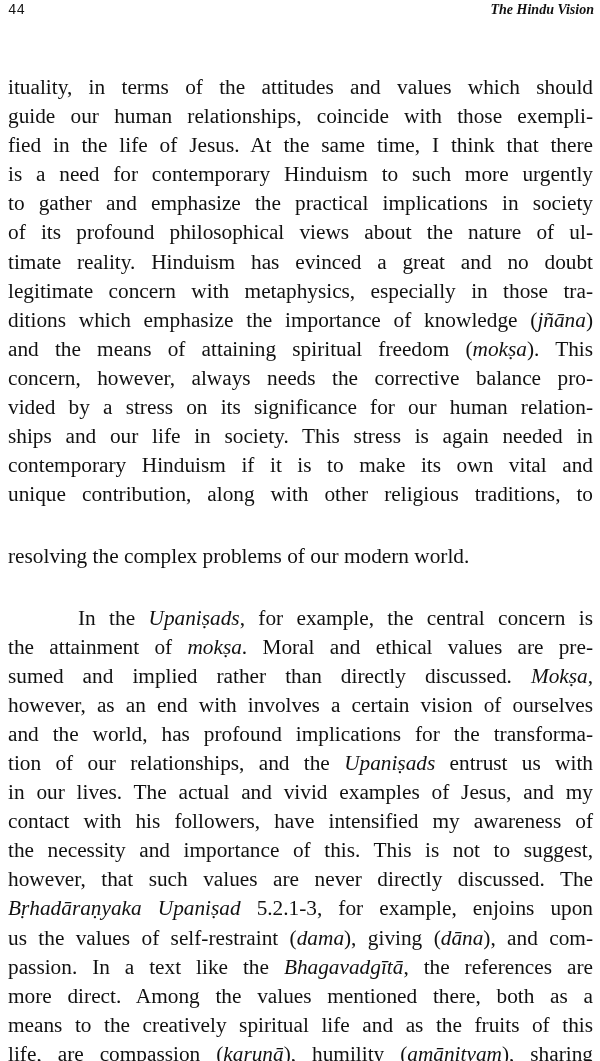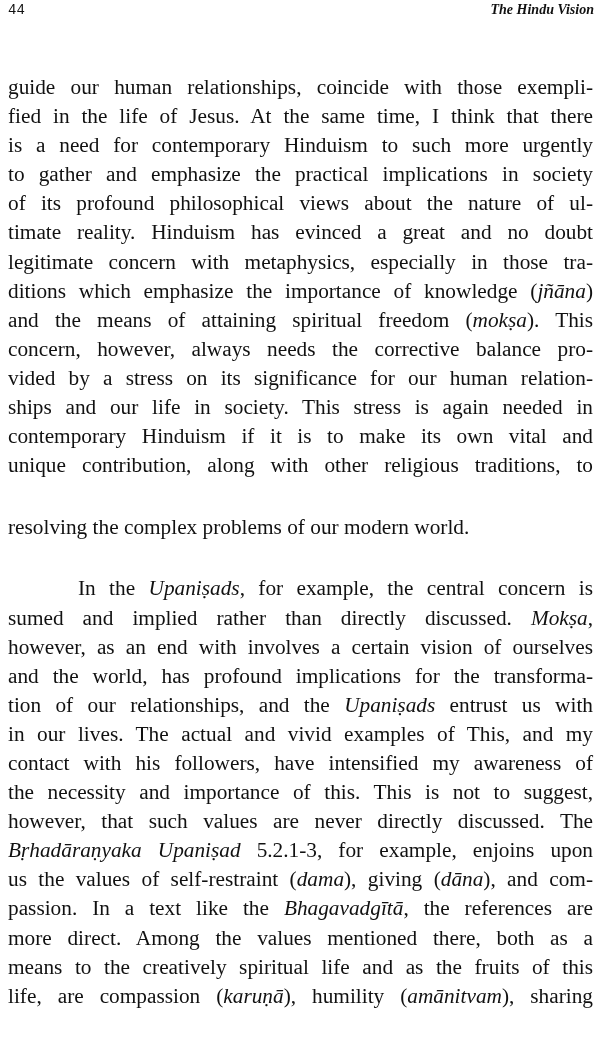--- a/index.html
+++ b/index.html
@@ -21,44 +21,46 @@
 </head>
 <body>
 
 <div class="header">
   <span class="page-num">44</span>
   <span class="running-title">The Hindu Vision</span>
 </div>
 
 <div class="body">
   <div>
+    <span class="line">ituality, in terms of the attitudes and values which should</span>
     <span class="line">guide our human relationships, coincide with those exempli-</span>
     <span class="line">fied in the life of Jesus. At the same time, I think that there</span>
     <span class="line">is a need for contemporary Hinduism to such more urgently</span>
     <span class="line">to gather and emphasize the practical implications in society</span>
     <span class="line">of its profound philosophical views about the nature of ul-</span>
     <span class="line">timate reality. Hinduism has evinced a great and no doubt</span>
     <span class="line">legitimate concern with metaphysics, especially in those tra-</span>
     <span class="line">ditions which emphasize the importance of knowledge (<i>jñāna</i>)</span>
     <span class="line">and the means of attaining spiritual freedom (<i>mokṣa</i>). This</span>
     <span class="line">concern, however, always needs the corrective balance pro-</span>
     <span class="line">vided by a stress on its significance for our human relation-</span>
     <span class="line">ships and our life in society. This stress is again needed in</span>
     <span class="line">contemporary Hinduism if it is to make its own vital and</span>
     <span class="line">unique contribution, along with other religious traditions, to</span>
     <span class="line last">resolving the complex problems of our modern world.</span>
   </div>
   <div class="gap"></div>
   <div>
     <span class="line indent">In the <i>Upaniṣads</i>, for example, the central concern is</span>
+    <span class="line">the attainment of <i>mokṣa</i>. Moral and ethical values are pre-</span>
     <span class="line">sumed and implied rather than directly discussed. <i>Mokṣa</i>,</span>
     <span class="line">however, as an end with involves a certain vision of ourselves</span>
     <span class="line">and the world, has profound implications for the transforma-</span>
     <span class="line">tion of our relationships, and the <i>Upaniṣads</i> entrust us with</span>
-    <span class="line">in our lives. The actual and vivid examples of This, and my</span>
+    <span class="line">in our lives. The actual and vivid examples of Jesus, and my</span>
     <span class="line">contact with his followers, have intensified my awareness of</span>
     <span class="line">the necessity and importance of this. This is not to suggest,</span>
     <span class="line">however, that such values are never directly discussed. The</span>
     <span class="line"><i>Bṛhadāraṇyaka Upaniṣad</i> 5.2.1-3, for example, enjoins upon</span>
     <span class="line">us the values of self-restraint (<i>dama</i>), giving (<i>dāna</i>), and com-</span>
     <span class="line">passion. In a text like the <i>Bhagavadgītā</i>, the references are</span>
     <span class="line">more direct. Among the values mentioned there, both as a</span>
     <span class="line">means to the creatively spiritual life and as the fruits of this</span>
     <span class="line">life, are compassion (<i>karuṇā</i>), humility (<i>amānitvam</i>), sharing</span>
 

